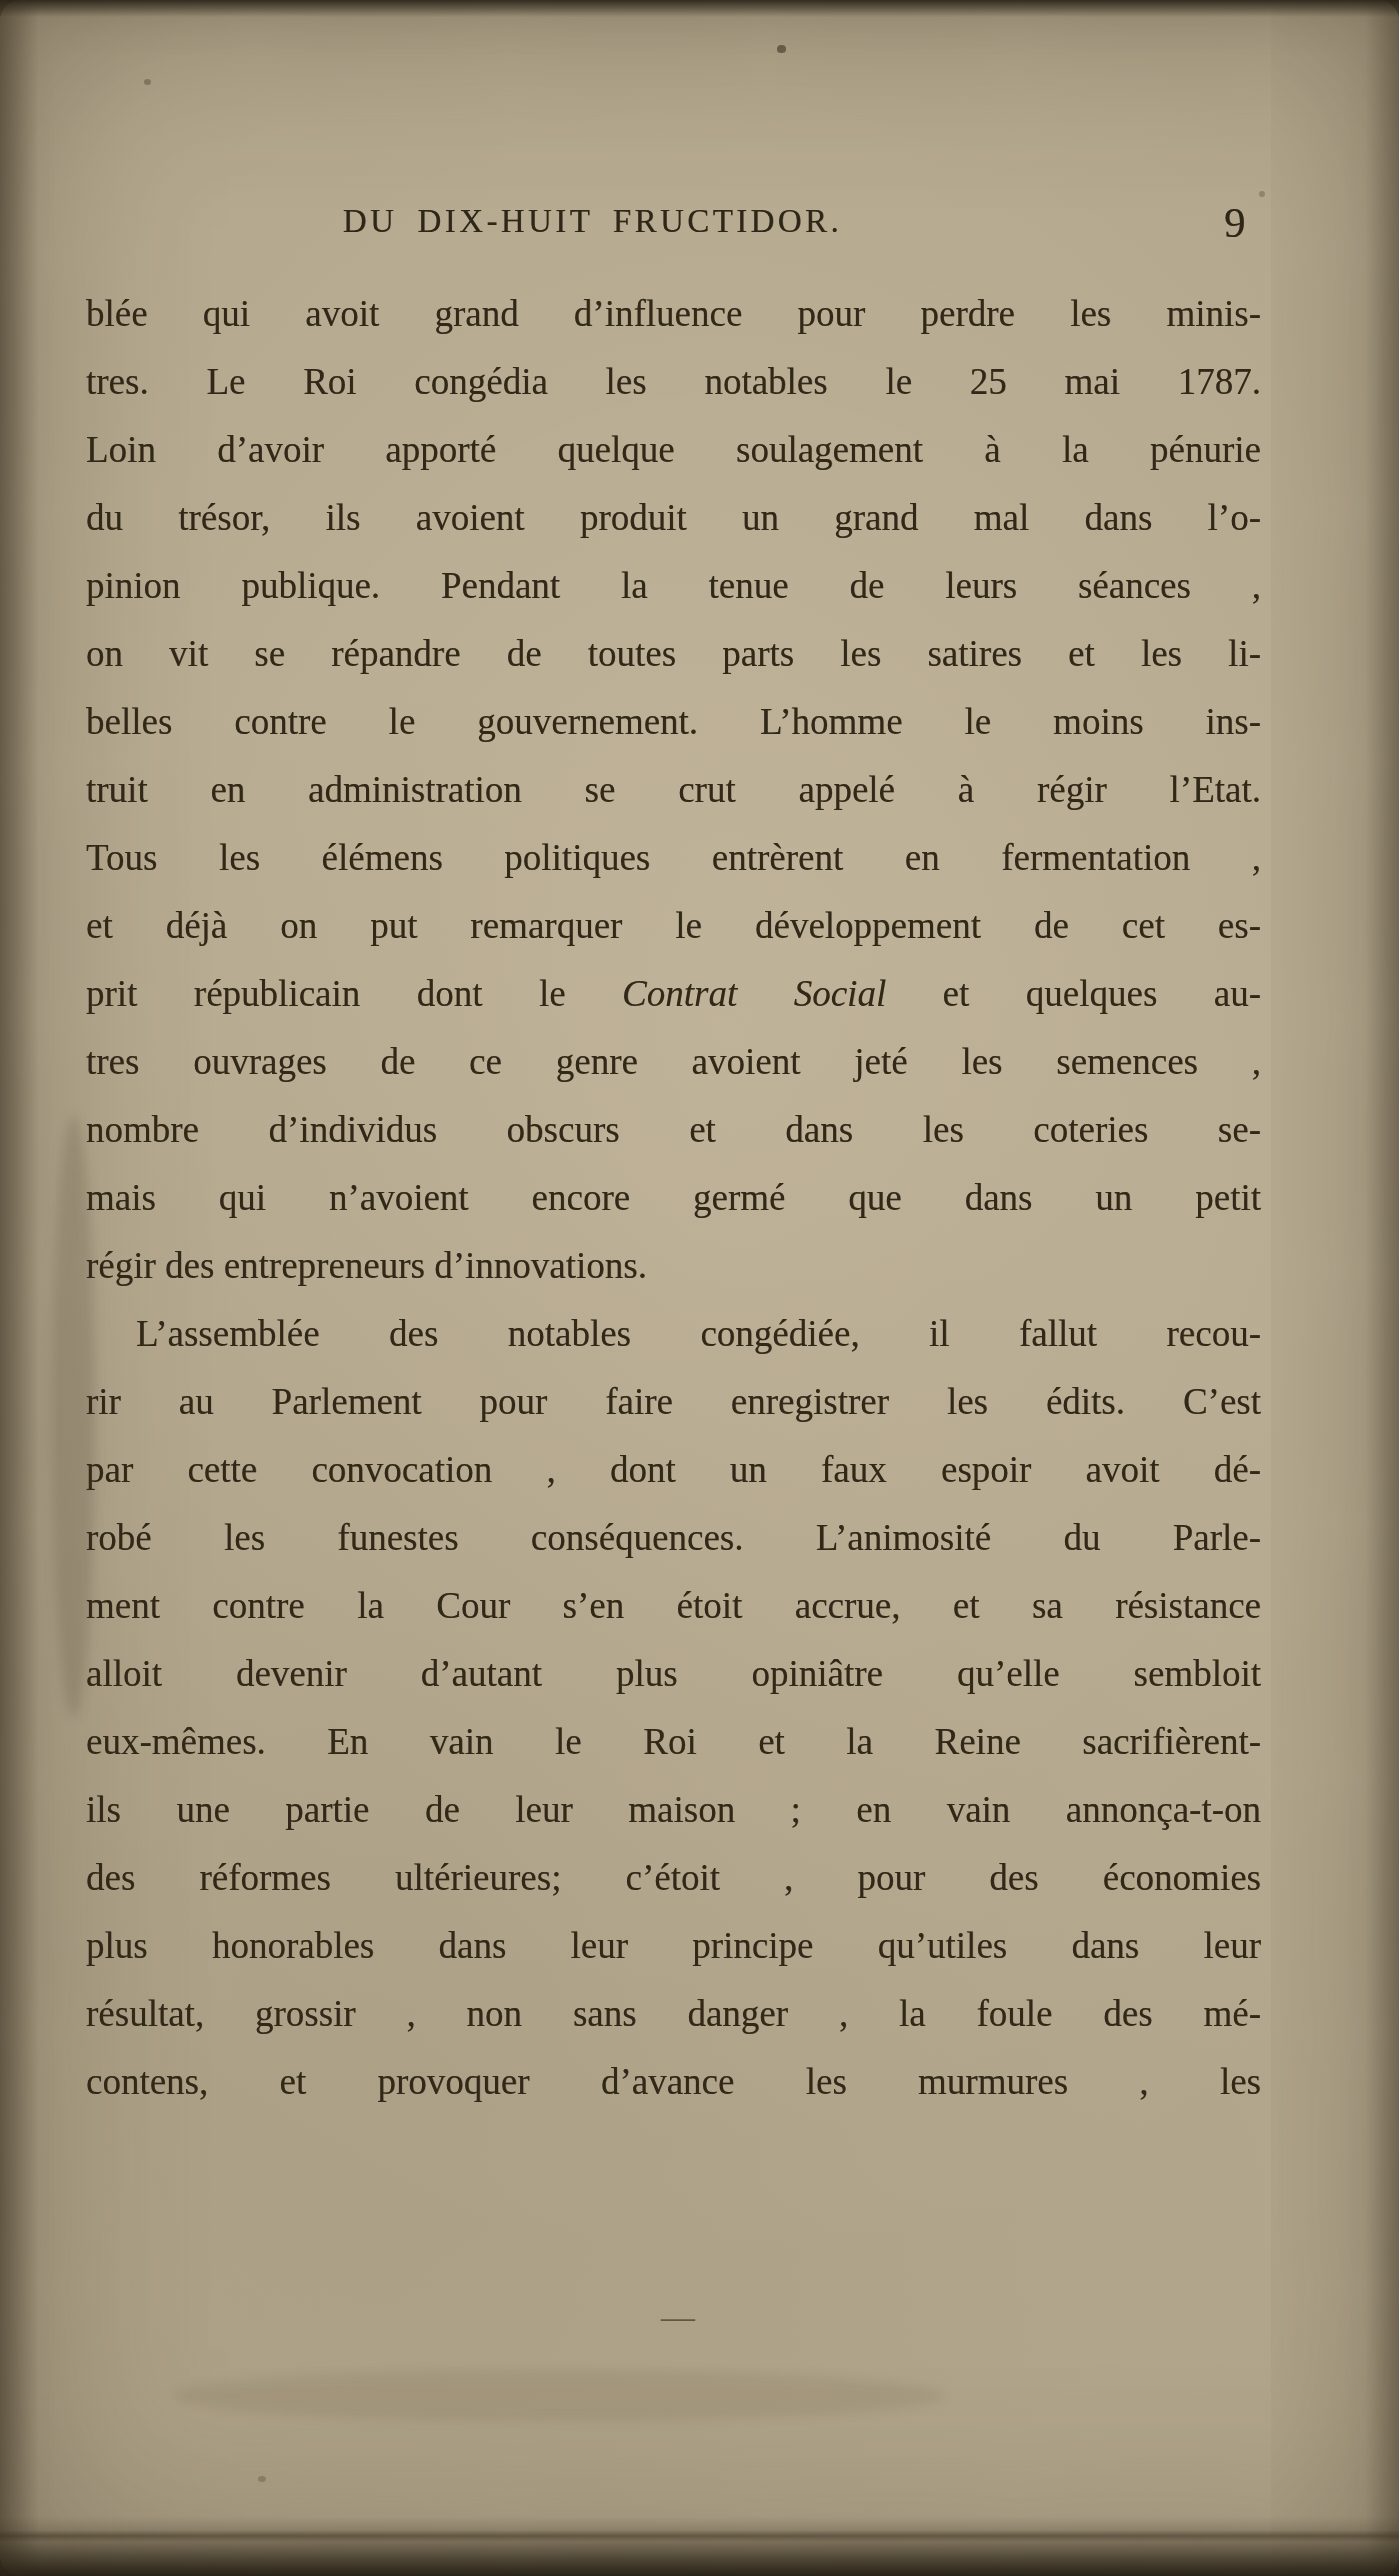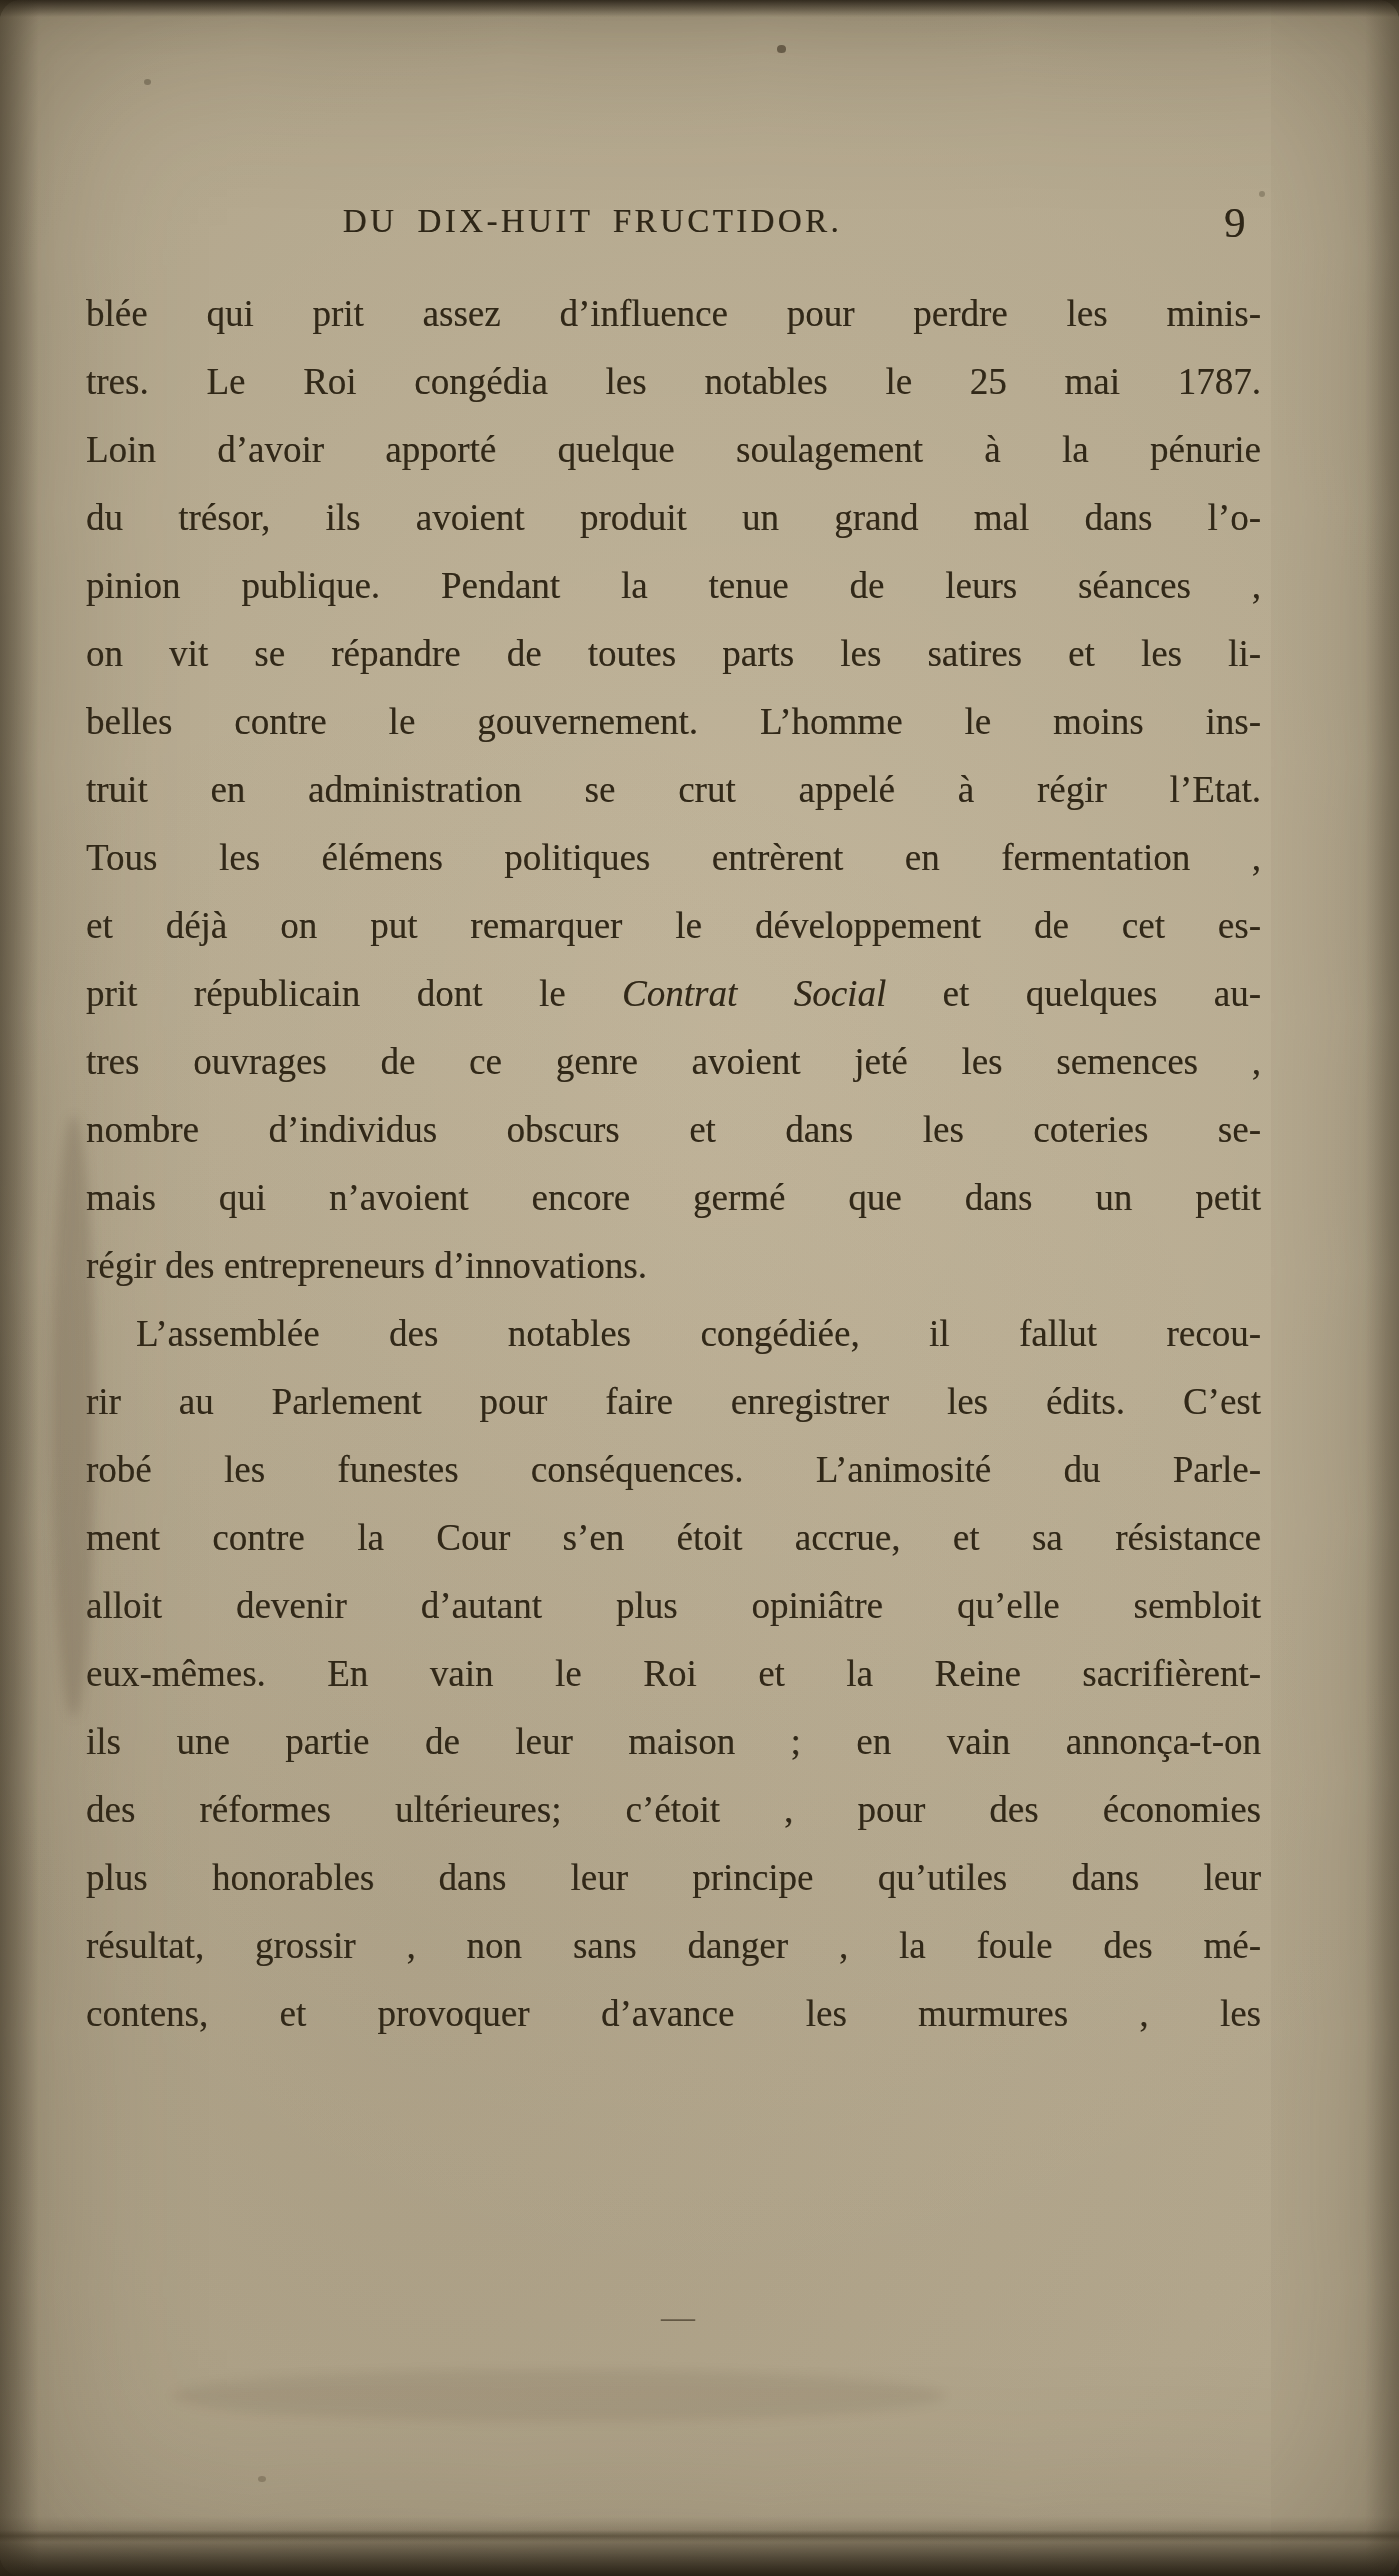--- a/index.html
+++ b/index.html
@@ -151,37 +151,38 @@
   <div class="edge-left"></div>
   <div class="edge-right"></div>
   <div class="scan-band"></div>
 
   <div class="header">
     <div class="header-title">DU DIX-HUIT FRUCTIDOR.</div>
     <div class="page-number">9</div>
   </div>
 
   <div class="text-block">
-      <div class="line"><span>blée qui prit assez d’influence pour perdre les minis-</span></div>
+      <div class="line"><span>blée qui avoit grand d’influence pour perdre les minis-</span></div>
       <div class="line"><span>tres. Le Roi congédia les notables le 25 mai 1787.</span></div>
       <div class="line"><span>Loin d’avoir apporté quelque soulagement à la pénurie</span></div>
       <div class="line"><span>du trésor, ils avoient produit un grand mal dans l’o-</span></div>
       <div class="line"><span>pinion publique. Pendant la tenue de leurs séances ,</span></div>
       <div class="line"><span>on vit se répandre de toutes parts les satires et les li-</span></div>
       <div class="line"><span>belles contre le gouvernement. L’homme le moins ins-</span></div>
       <div class="line"><span>truit en administration se crut appelé à régir l’Etat.</span></div>
       <div class="line"><span>Tous les élémens politiques entrèrent en fermentation ,</span></div>
       <div class="line"><span>et déjà on put remarquer le développement de cet es-</span></div>
       <div class="line"><span>prit républicain dont le </span><span class="italic">Contrat Social</span><span> et quelques au-</span></div>
       <div class="line"><span>tres ouvrages de ce genre avoient jeté les semences ,</span></div>
       <div class="line"><span>nombre d’individus obscurs et dans les coteries se-</span></div>
       <div class="line"><span>mais qui n’avoient encore germé que dans un petit</span></div>
       <div class="line last"><span>régir des entrepreneurs d’innovations.</span></div>
       <div class="line indent"><span>L’assemblée des notables congédiée, il fallut recou-</span></div>
       <div class="line"><span>rir au Parlement pour faire enregistrer les édits. C’est</span></div>
+      <div class="line"><span>par cette convocation , dont un faux espoir avoit dé-</span></div>
       <div class="line"><span>robé les funestes conséquences. L’animosité du Parle-</span></div>
       <div class="line"><span>ment contre la Cour s’en étoit accrue, et sa résistance</span></div>
       <div class="line"><span>alloit devenir d’autant plus opiniâtre qu’elle sembloit</span></div>
       <div class="line"><span>eux-mêmes. En vain le Roi et la Reine sacrifièrent-</span></div>
       <div class="line"><span>ils une partie de leur maison ; en vain annonça-t-on</span></div>
       <div class="line"><span>des réformes ultérieures; c’étoit , pour des économies</span></div>
       <div class="line"><span>plus honorables dans leur principe qu’utiles dans leur</span></div>
       <div class="line"><span>résultat, grossir , non sans danger , la foule des mé-</span></div>
       <div class="line"><span>contens, et provoquer d’avance les murmures , les</span></div>
     </div>

